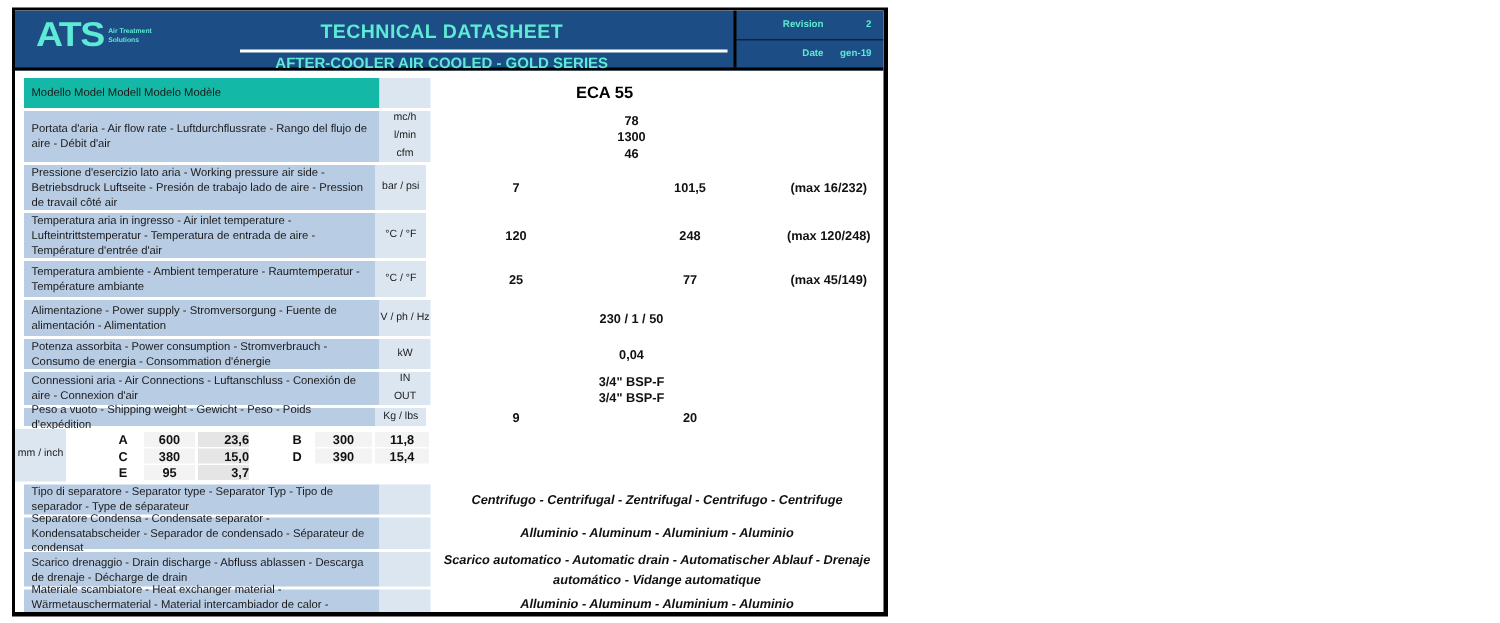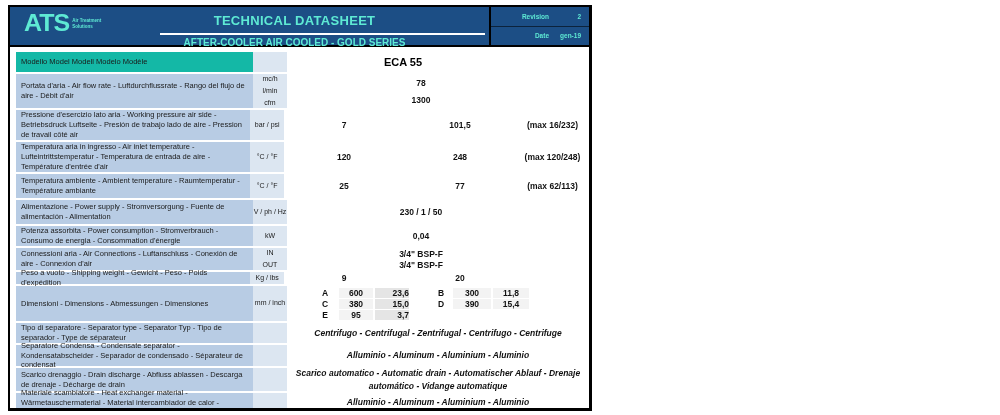--- a/index.html
+++ b/index.html
@@ -96,20 +96,21 @@
       <div class="lbl">Portata d'aria - Air flow rate - Luftdurchflussrate - Rango del flujo de aire - Débit d'air</div>
       <div class="unit multigap">
         <span>mc/h</span>
         <span>l/min</span>
         <span>cfm</span>
       </div>
       <div class="va">
         <div class="stack">
           <div class="v vc12">78</div>
           <div class="v vc12">1300</div>
+          <div class="v vc12">46</div>
         </div>
       </div>
     </div>
 
     <div class="row" style="height:30px">
       <div class="lbl">Pressione d'esercizio lato aria - Working pressure air side - Betriebsdruck Luftseite - Presión de trabajo lado de aire - Pression de travail côté air</div>
       <div class="unit">
           <span>bar / psi</span>
         </div>
       <div class="va">
@@ -137,21 +138,21 @@
 
     <div class="row" style="height:24px">
       <div class="lbl">Temperatura ambiente - Ambient temperature - Raumtemperatur - Température ambiante</div>
       <div class="unit">
           <span>°C / °F</span>
         </div>
       <div class="va">
         <div class="v tri">
           <span class="c1">25</span>
           <span class="c2">77</span>
-          <span class="c3">(max 62/113)</span>
+          <span class="c3">(max 45/149)</span>
         </div>
       </div>
     </div>
 
     <div class="row" style="height:24px">
       <div class="lbl">Alimentazione - Power supply - Stromversorgung - Fuente de alimentación - Alimentation</div>
       <div class="unit">
           <span>V / ph / Hz</span>
         </div>
       <div class="va">
@@ -191,21 +192,20 @@
       <div class="va">
         <div class="v tri">
           <span class="c1">9</span>
           <span class="c2">20</span>
           <span class="c3"></span>
         </div>
       </div>
     </div>
 
     <div class="row" style="height:35px">
-      <div class="lbl">Dimensioni - Dimensions - Abmessungen - Dimensiones</div>
       <div class="unit">
           <span>mm / inch</span>
         </div>
       <div class="va">
         <div class="v dimline">
           <span class="k">A</span>
           <span class="mm">600</span>
           <span class="in">23,6</span>
           <span class="sp"></span>
           <span class="k2">B</span>

